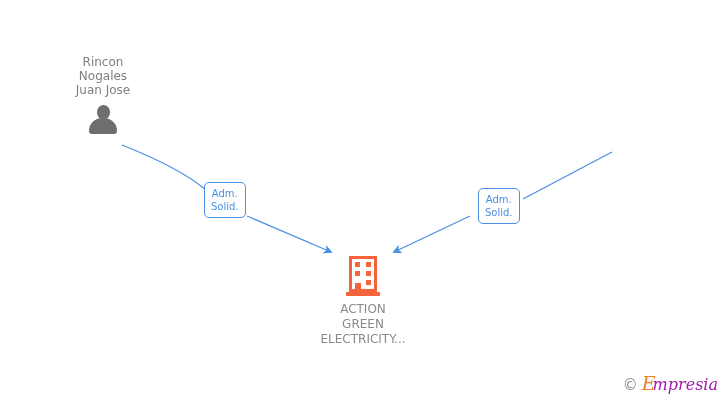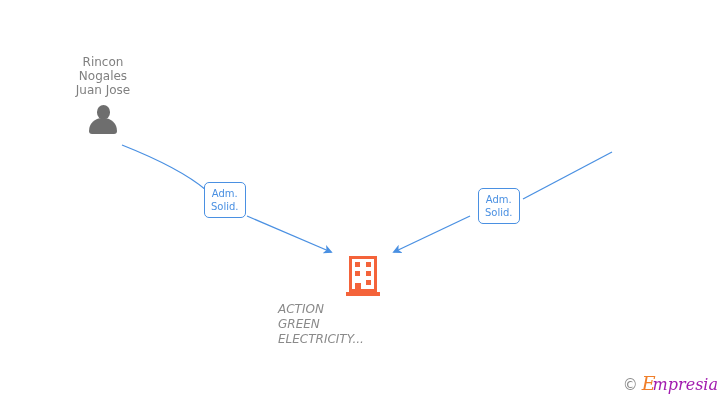--- a/index.html
+++ b/index.html
@@ -67,21 +67,21 @@
     height: 16px;
     margin-left: -14px;
     background: #6e6e6e;
     border-radius: 13px 13px 3px 3px;
   }
 
   
   #company-node {
     position: absolute;
     width: 170px;
-    font-style: italic;
+    text-align: center;
   }
   .building-icon {
     position: relative;
     width: 34px;
     height: 40px;
     margin: 0 auto 6px auto;
   }
   .building-icon .tower {
     position: absolute;
     left: 3px;

